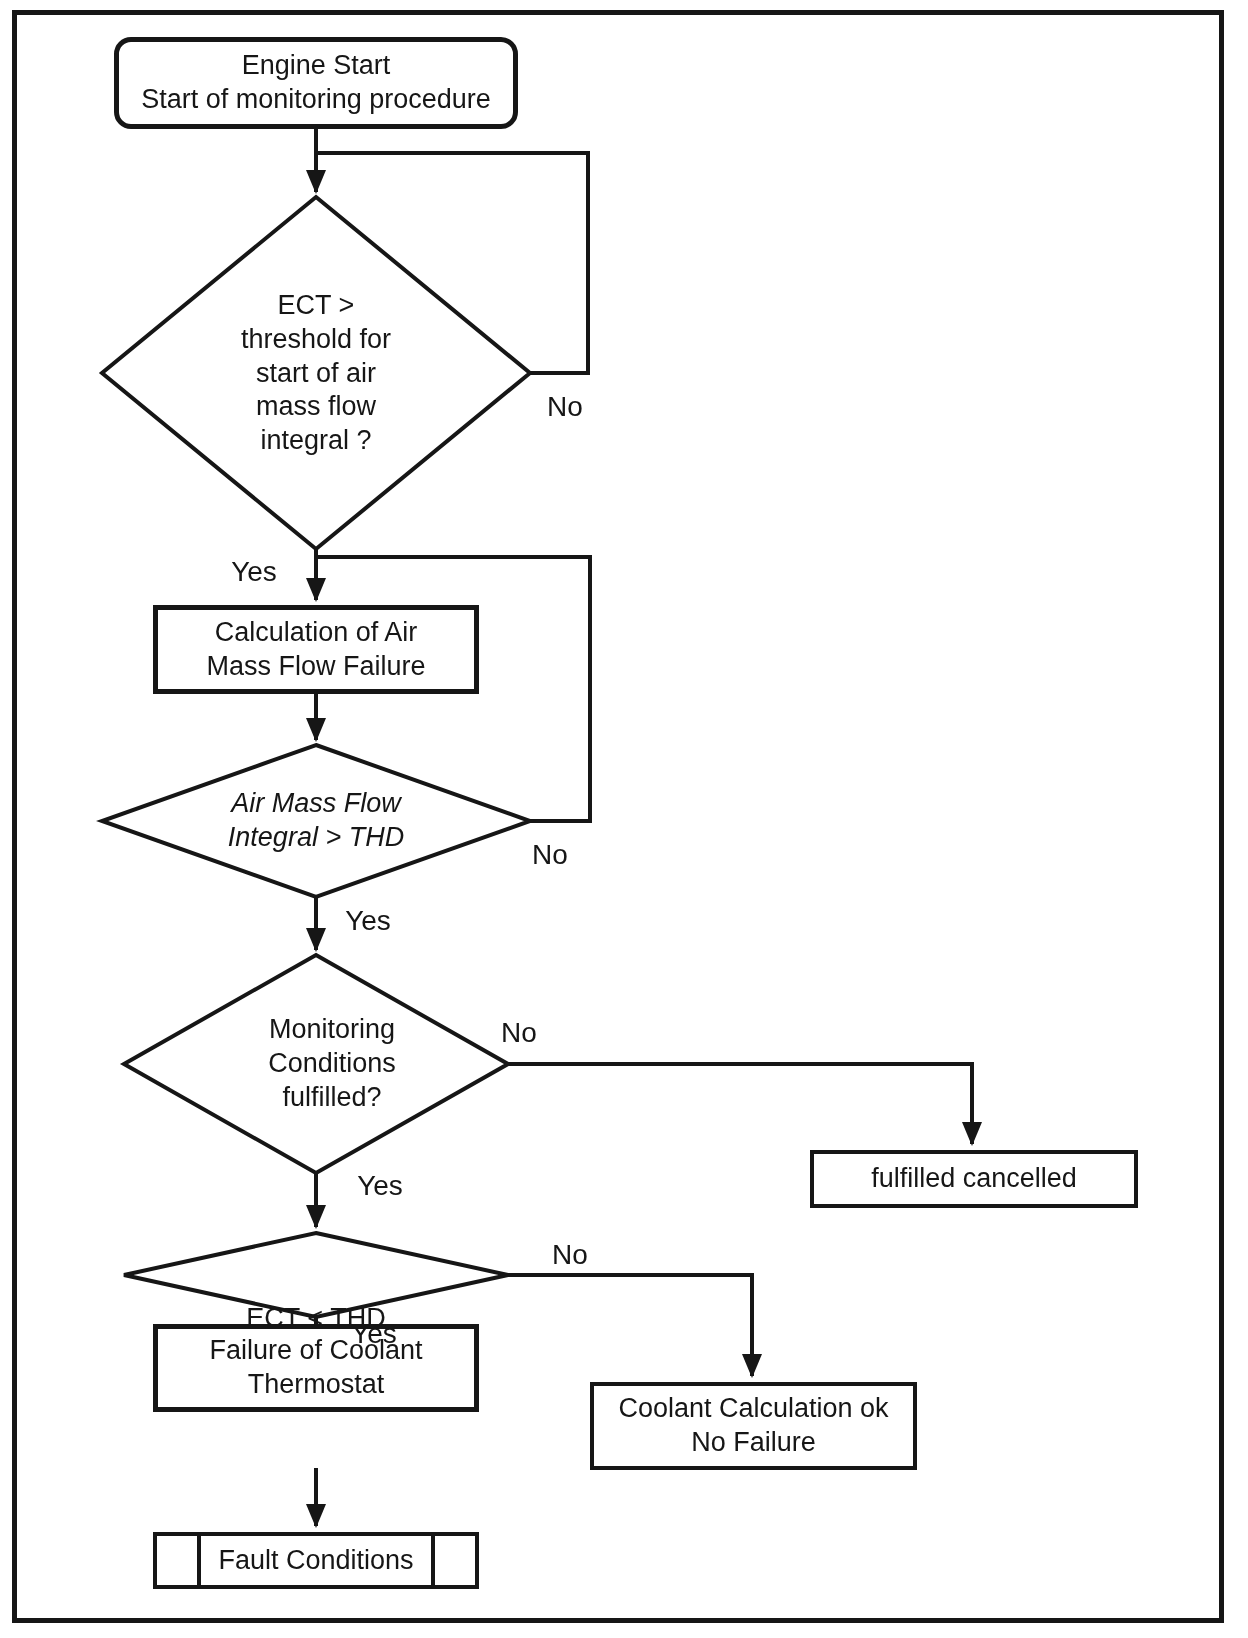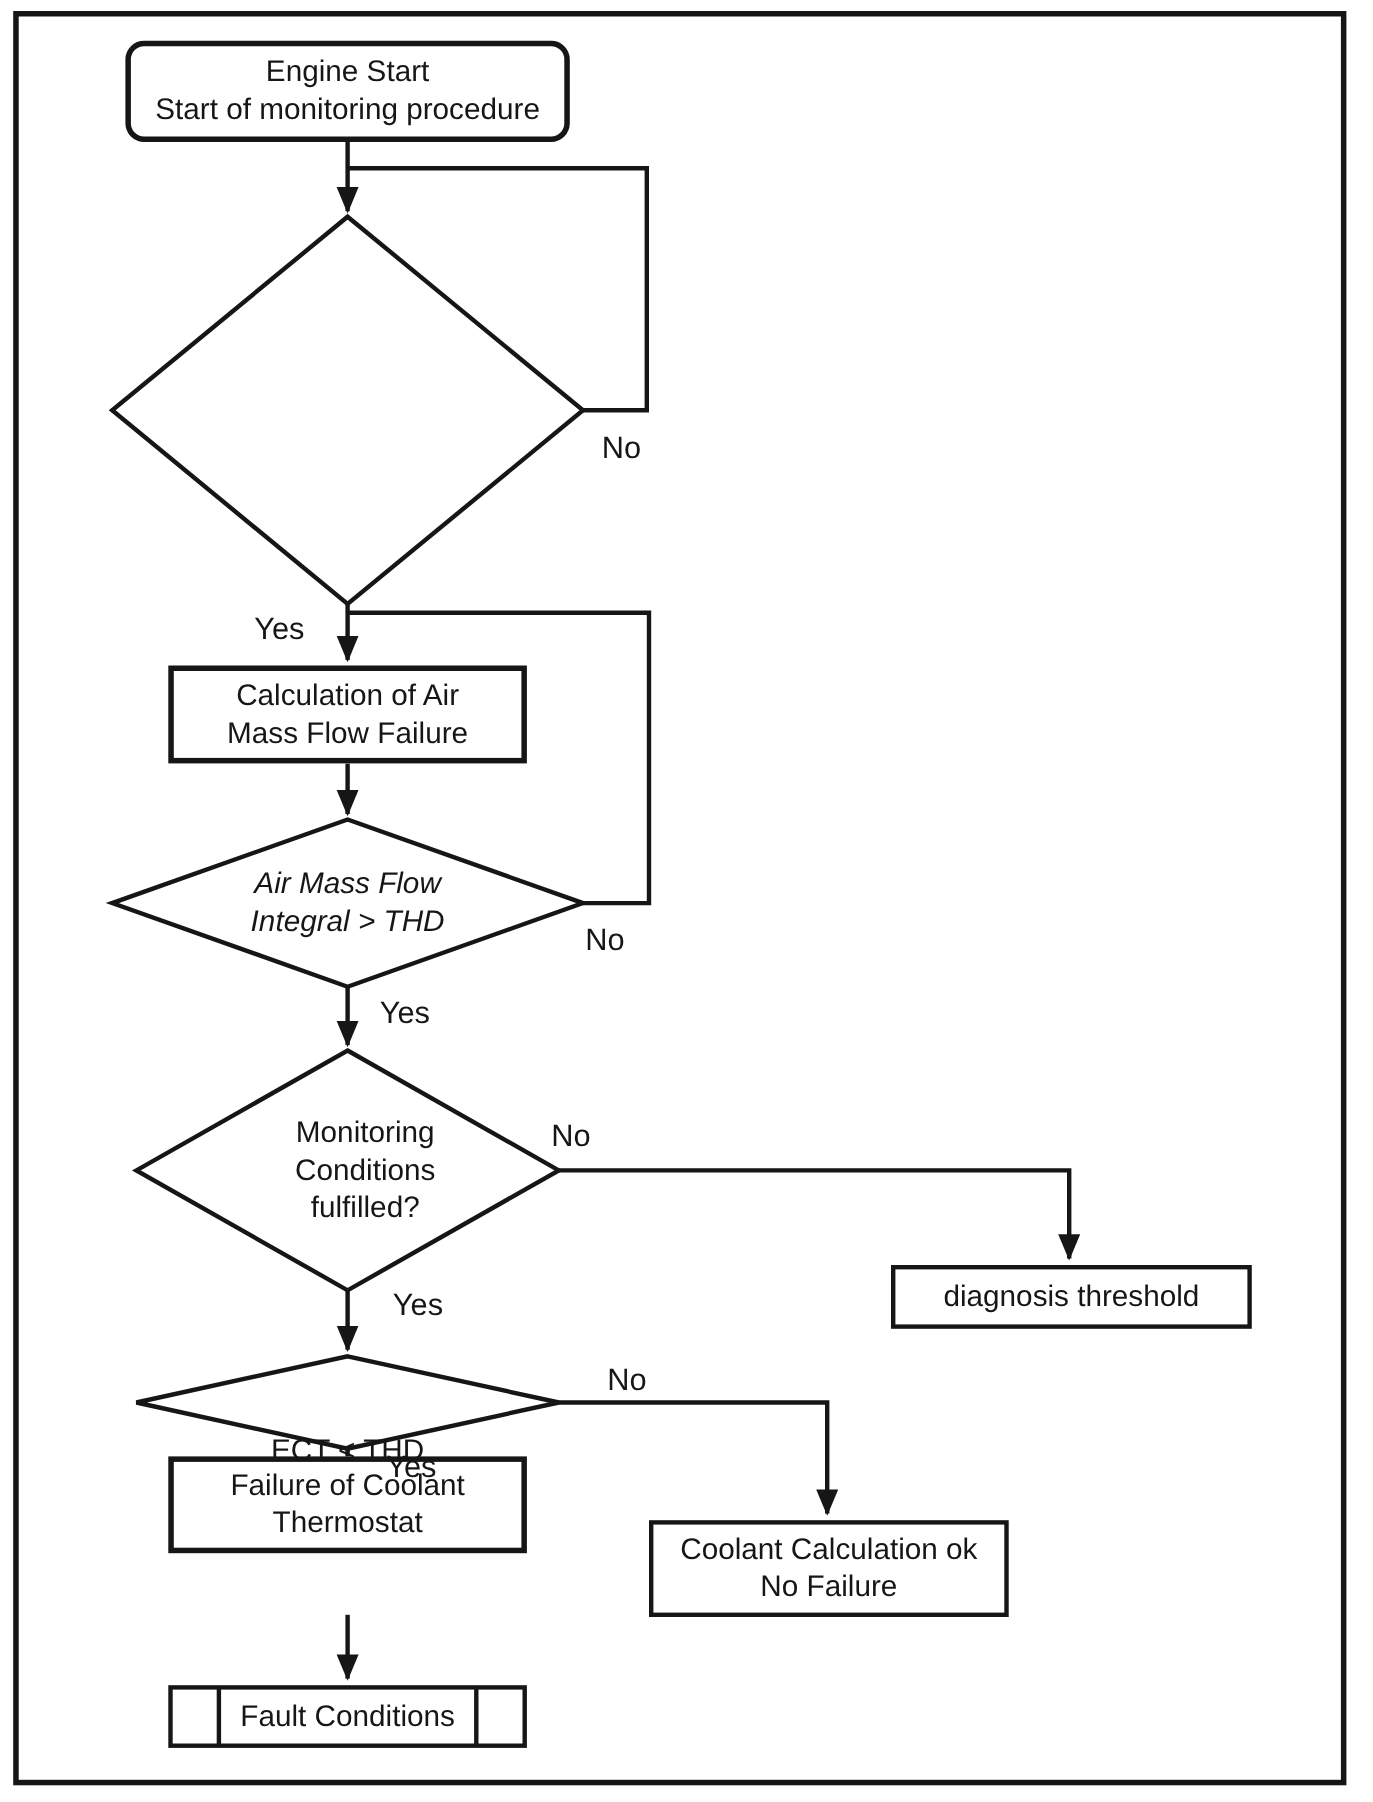--- a/index.html
+++ b/index.html
@@ -75,39 +75,44 @@
     <span>Engine Start
 Start of monitoring procedure</span>
   </div>
 
   <div class="node" style="left:153px; top:605px; width:326px; height:89px;">
     <span>Calculation of Air
 Mass Flow Failure</span>
   </div>
 
   <div class="node" style="left:810px; top:1150px; width:328px; height:58px; border-width:4px;">
-    <span>diagnosis threshold</span>
+    <span>fulfilled cancelled</span>
   </div>
 
   <div class="node" style="left:153px; top:1324px; width:326px; height:88px;">
     <span>Failure of Coolant
 Thermostat</span>
   </div>
 
   <div class="node" style="left:590px; top:1382px; width:327px; height:88px; border-width:4px;">
     <span>Coolant Calculation ok
 No Failure</span>
   </div>
 
   <div class="node" style="left:153px; top:1532px; width:326px; height:57px; border-width:4px;">
     <div class="pbar left"></div>
     <div class="pbar right"></div>
     <span>Fault Conditions</span>
   </div>
 
+  <div class="dtext" style="left:316px; top:373px;">ECT &gt;
+threshold for
+start of air
+mass flow
+integral ?</div>
   <div class="dtext" style="left:316px; top:821px;font-style:italic;">Air Mass Flow
 Integral &gt; THD</div>
   <div class="dtext" style="left:316px; top:1064px;margin-left:16px;">Monitoring
 Conditions
 fulfilled?</div>
   <div class="dtext" style="left:316px; top:1319px;">ECT &lt; THD</div>
 
   <div class="edge-label" style="left:254px; top:572px;">Yes</div>
   <div class="edge-label" style="left:565px; top:407px;">No</div>
   <div class="edge-label" style="left:368px; top:921px;">Yes</div>

